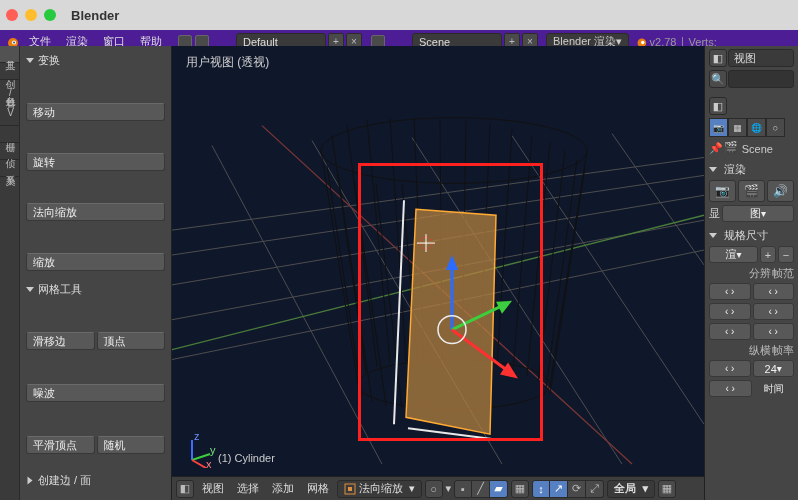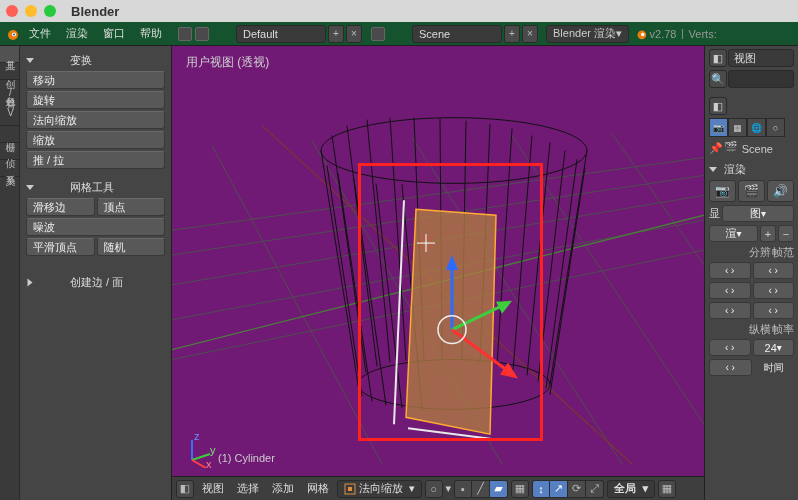--- a/index.html
+++ b/index.html
@@ -1,54 +1,54 @@
 <!DOCTYPE html>
 <html><head>
 <meta charset="utf-8">
 <style>
 * { margin: 0; padding: 0; box-sizing: border-box; font-family: Arial, sans-serif; font-size: 11px; user-select: none; }
 body { background: #393939; color: #ccc; overflow: hidden; width: 798px; height: 500px; position: relative; }
 
 
-.titlebar { height: 22px; background: #d8d8d8; display: flex; align-items: center; padding: 0 6px; }
+.titlebar { height: 30px; background: #d8d8d8; display: flex; align-items: center; padding: 0 6px; }
 .tb-btn { width: 12px; height: 12px; border-radius: 6px; margin-right: 7px; }
 .tb-red { background: #ff5f56; }
 .tb-yel { background: #ffbd2e; }
 .tb-grn { background: #27c93f; }
 .tb-title { margin-left: 8px; color: #333; font-size: 13px; font-weight: bold; }
 
 
-.topmenu { height: 24px; background: #14532d; border-bottom: 1px solid #202020; display: flex; align-items: center; padding: 0 3px; gap: 1px; }
+.topmenu { height: 24px; background: #4c1d95; border-bottom: 1px solid #202020; display: flex; align-items: center; padding: 0 3px; gap: 1px; }
 .tm-ico { width: 18px; height: 18px; display: inline-flex; align-items: center; justify-content: center; color: #bbb; }
 .tm-item { padding: 2px 7px; color: #ddd; cursor: pointer; border-radius: 3px; }
 .tm-sep { width: 6px; }
 .tm-layoutbtn { width: 14px; height: 14px; border: 1px solid #666; border-radius: 2px; margin: 0 1px; background:#4a4a4a; display:inline-block; }
 .tm-field { height: 18px; background: #3a3a3a; border: 1px solid #2a2a2a; border-radius: 3px; padding: 0 6px; color: #ddd; display: inline-flex; align-items: center; min-width: 90px; margin-left: 25px; }
 .tm-smallbtn { width: 16px; height: 18px; background: #4a4a4a; border: 1px solid #2a2a2a; border-radius: 2px; margin-left: 1px; display: inline-flex; align-items: center; justify-content: center; color: #bbb; font-size:10px; }
 .tm-right { color: #999; margin-left: 4px; font-size: 10px; display:flex; align-items:center; gap:2px;}
 .tm-engine { height:18px; background:#3a3a3a; border:1px solid #2a2a2a; border-radius:3px; padding:0 6px; display:inline-flex; align-items:center; min-width:80px;}
 
 
 .workspace { position: absolute; top: 46px; left: 0; right: 0; bottom: 0; display: flex; }
 
 
 .toolshelf { width: 172px; background: #454545; border-right: 1px solid #202020; display: flex; }
 .ts-tabs { width: 20px; background: #3a3a3a; display: flex; flex-direction: column; border-right:1px solid #2a2a2a;}
 .ts-tab { writing-mode: vertical-rl; text-orientation: upright; padding: 8px 2px; font-size: 10px; color: #bbb; border-bottom:1px solid #2a2a2a; text-align:center; letter-spacing:-1px;}
 .ts-tab.active { background:#525252; }
 .ts-body { flex: 1; padding: 4px 6px; }
-.ts-panel-h { display: flex; align-items: center; font-size: 11px; color: #ddd; padding: 3px 0; cursor: pointer; gap: 32px; }
+.ts-panel-h { display: flex; align-items: center; font-size: 11px; color: #ddd; padding: 3px 0; cursor: pointer; }
 .ts-tri { display:inline-block; width:0; height:0; border-left:4px solid transparent; border-right:4px solid transparent; border-top:5px solid #ccc; margin-right:4px;}
-.ts-btn { display:block; width: 100%; height: 18px; background: #585858; border: 1px solid #383838; border-top-color:#6a6a6a; border-radius: 3px; color: #eee; font-size: 11px; text-align: left; padding: 0 6px; line-height:16px; margin-bottom: 2px; cursor: pointer; }
+.ts-btn { display:block; width: 100%; height: 18px; background: #585858; border: 1px solid #383838; border-top-color:#6a6a6a; border-radius: 3px; color: #eee; font-size: 11px; text-align: left; padding: 0 6px; line-height:16px; margin-bottom: 2px; cursor: pointer; margin-top: 32px; }
 .ts-row { display:flex; gap:2px;}
 .ts-row .ts-btn { flex:1; }
 .ts-label { font-size:11px; color:#ccc; padding:2px 0;}
 
 
-.viewport { flex: 1; position: relative; background: #701a75; overflow: hidden; }
+.viewport { flex: 1; position: relative; background: #0f172a; overflow: hidden; }
 .vp-inner { position:absolute; left:0; top:0; right:0; bottom:24px; }
 .vp-label { position: absolute; top: 8px; left: 14px; color: #ccc; font-size: 12px; }
 .vp-object-label { position: absolute; bottom: 12px; left: 46px; color: #ccc; font-size: 11px; }
 .vp-axis { position:absolute; bottom:8px; left:8px; width:36px; height:36px; }
 .red-box { position:absolute; border:3px solid #ff2020; pointer-events:none; }
 
 .vp-header { position: absolute; bottom: 0; left: 0; right: 0; height: 24px; background: #3e3e3e; border-top: 1px solid #202020; display: flex; align-items: center; padding: 0 4px; gap: 3px; }
 .vph-item { padding: 2px 5px; color: #ddd; cursor: pointer; border-radius:3px; }
 .vph-ico { width:18px; height:18px; display:inline-flex; align-items:center; justify-content:center; background:#4a4a4a; border:1px solid #2a2a2a; border-radius:3px; color:#bbb;}
 .vph-mode { height:18px; background:#3a3a3a; border:1px solid #2a2a2a; border-radius:3px; padding:0 6px; display:inline-flex; align-items:center; gap:3px; color:#ddd;}
@@ -138,21 +138,20 @@
     </div>
     <div class="ts-body">
       <div class="ts-panel-h">
           <span class="ts-tri"></span>
           <span>变换</span>
         </div>
       <button class="ts-btn">移动</button>
       <button class="ts-btn">旋转</button>
       <button class="ts-btn">法向缩放</button>
       <button class="ts-btn">缩放</button>
-      <button class="ts-btn">推 / 拉</button>
       <div style="height:6px;"></div>
       <div class="ts-panel-h">
           <span class="ts-tri"></span>
           <span>网格工具</span>
         </div>
       <div class="ts-row">
         <button class="ts-btn">滑移边</button>
         <button class="ts-btn">顶点</button>
       </div>
       <button class="ts-btn">噪波</button>
@@ -325,20 +324,24 @@
     <div class="rp-icotrio">
       <span class="rpi">📷</span>
       <span class="rpi">🎬</span>
       <span class="rpi">🔊</span>
     </div>
     <div class="rp-row">
       <span>显</span>
       <span class="rp-num" style="border-radius:3px;"><span>图</span> ▾</span>
     </div>
 
+    <div class="rp-h">
+        <span class="ts-tri"></span>
+        <span>规格尺寸</span>
+      </div>
     <div class="rp-row">
       <span class="rp-num" style="border-radius:3px;"><span>渲</span> ▾</span>
       <span class="rp-plus">+</span>
       <span class="rp-plus">−</span>
     </div>
     <div class="rp-sub">
       <span>分辨</span>
       <span>帧范</span>
     </div>
     <div class="rp-numpair">

